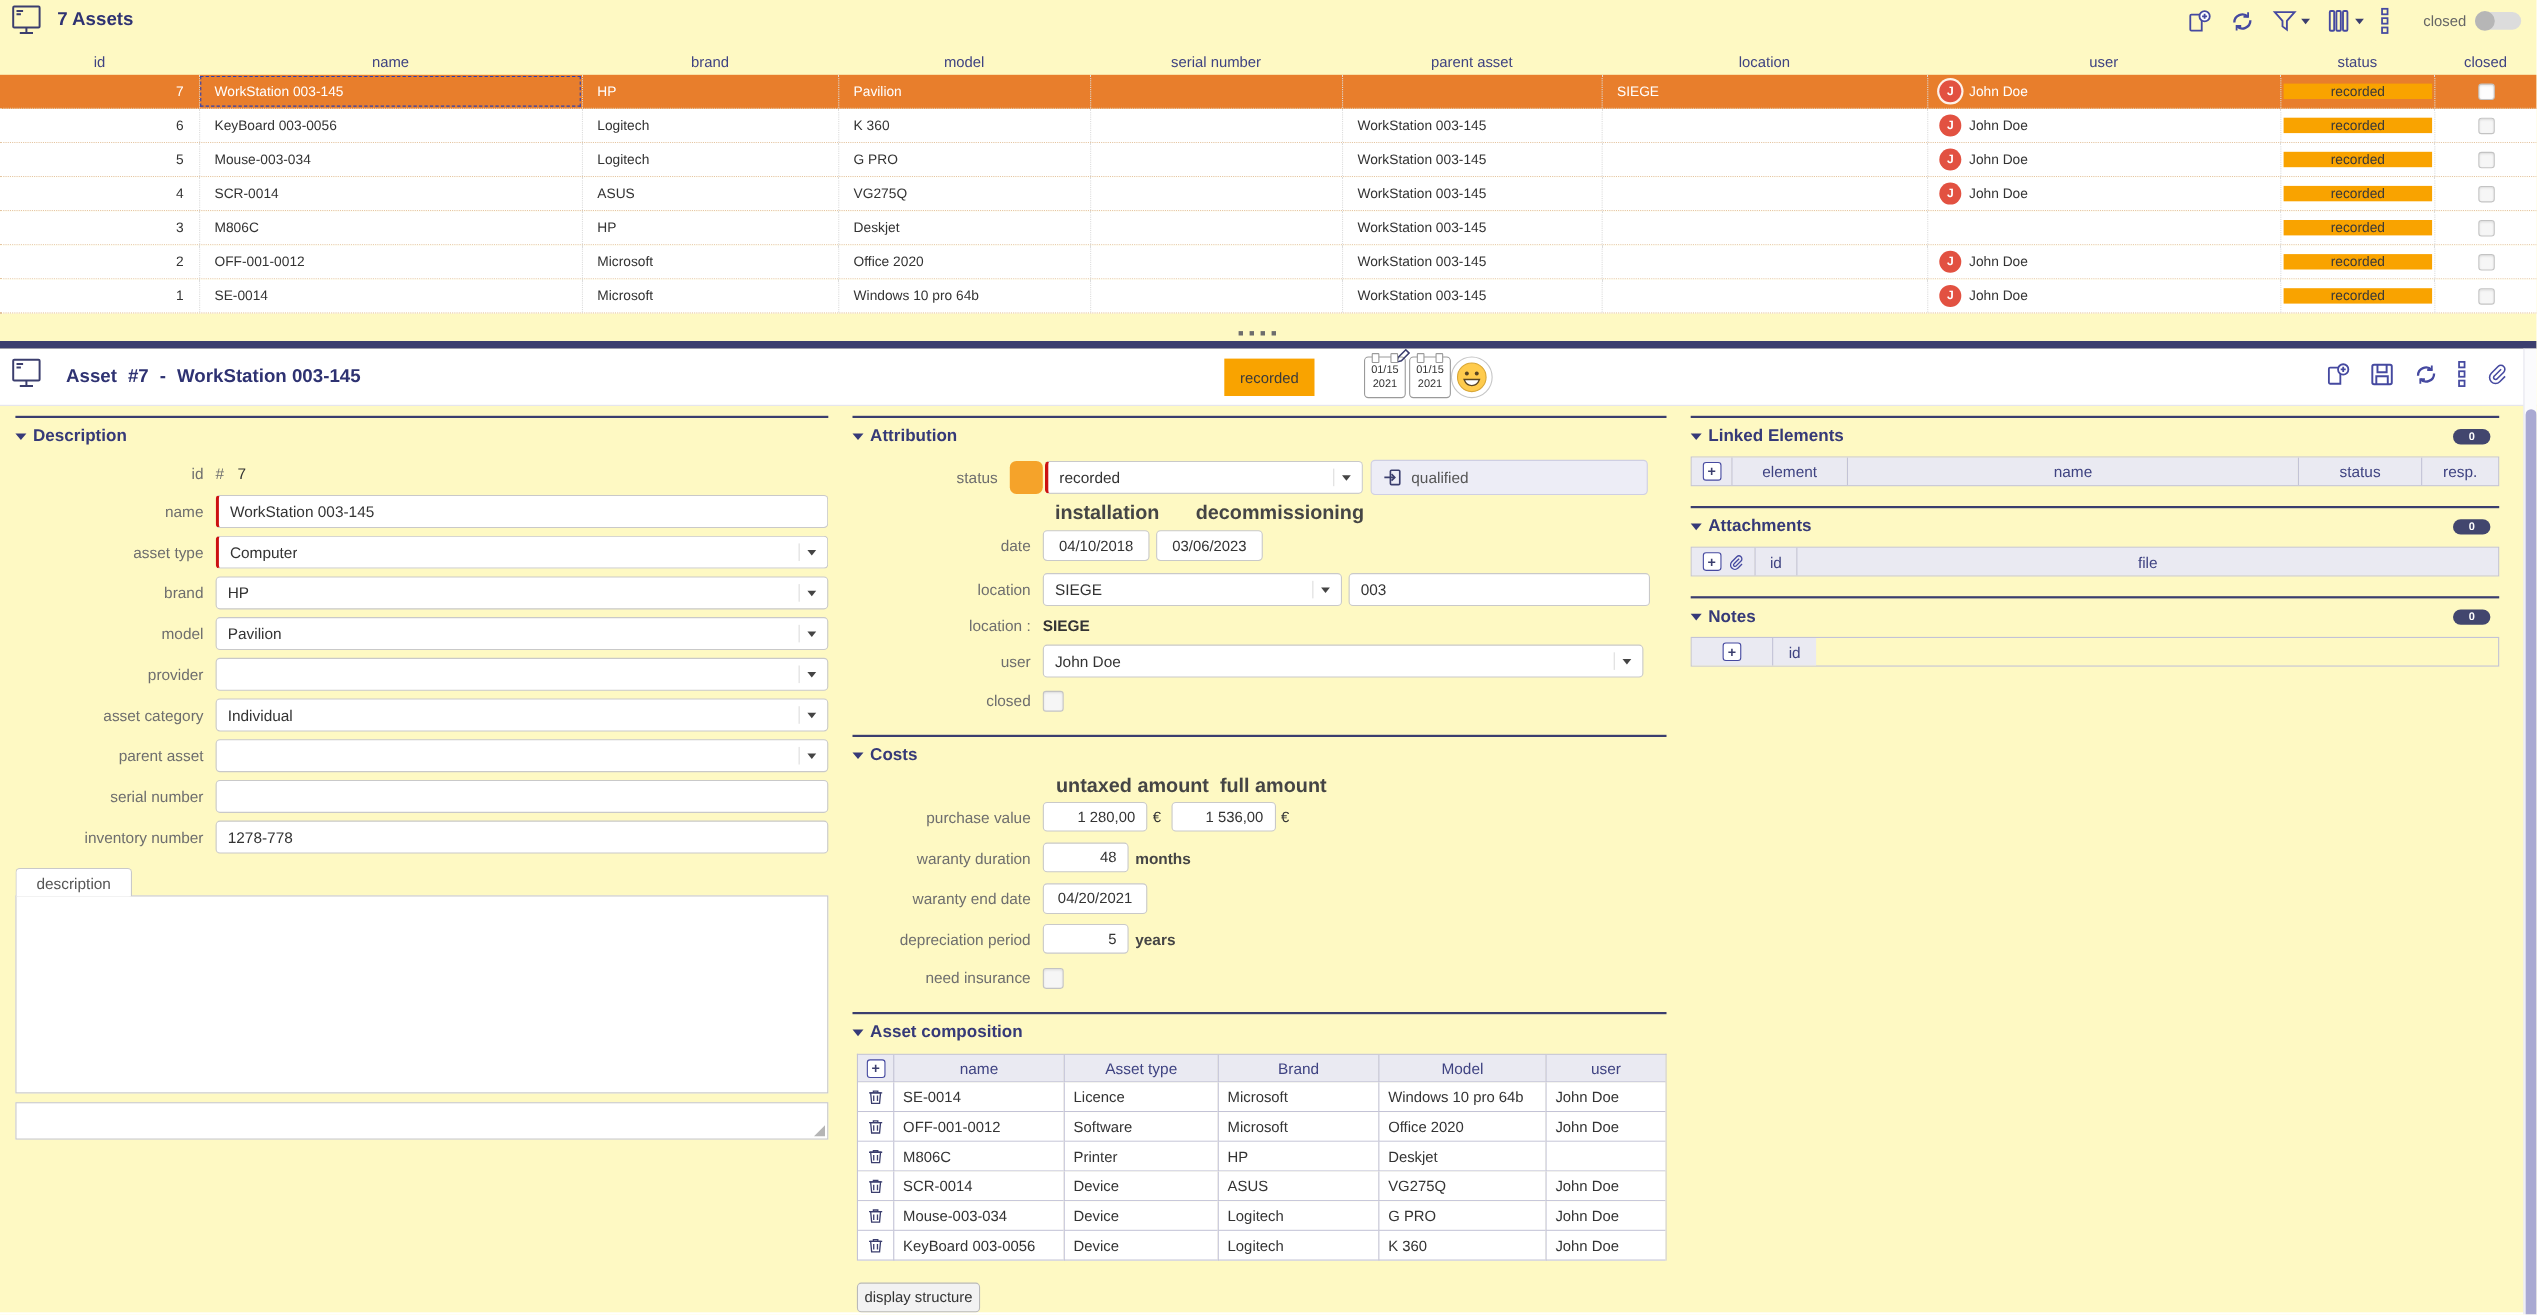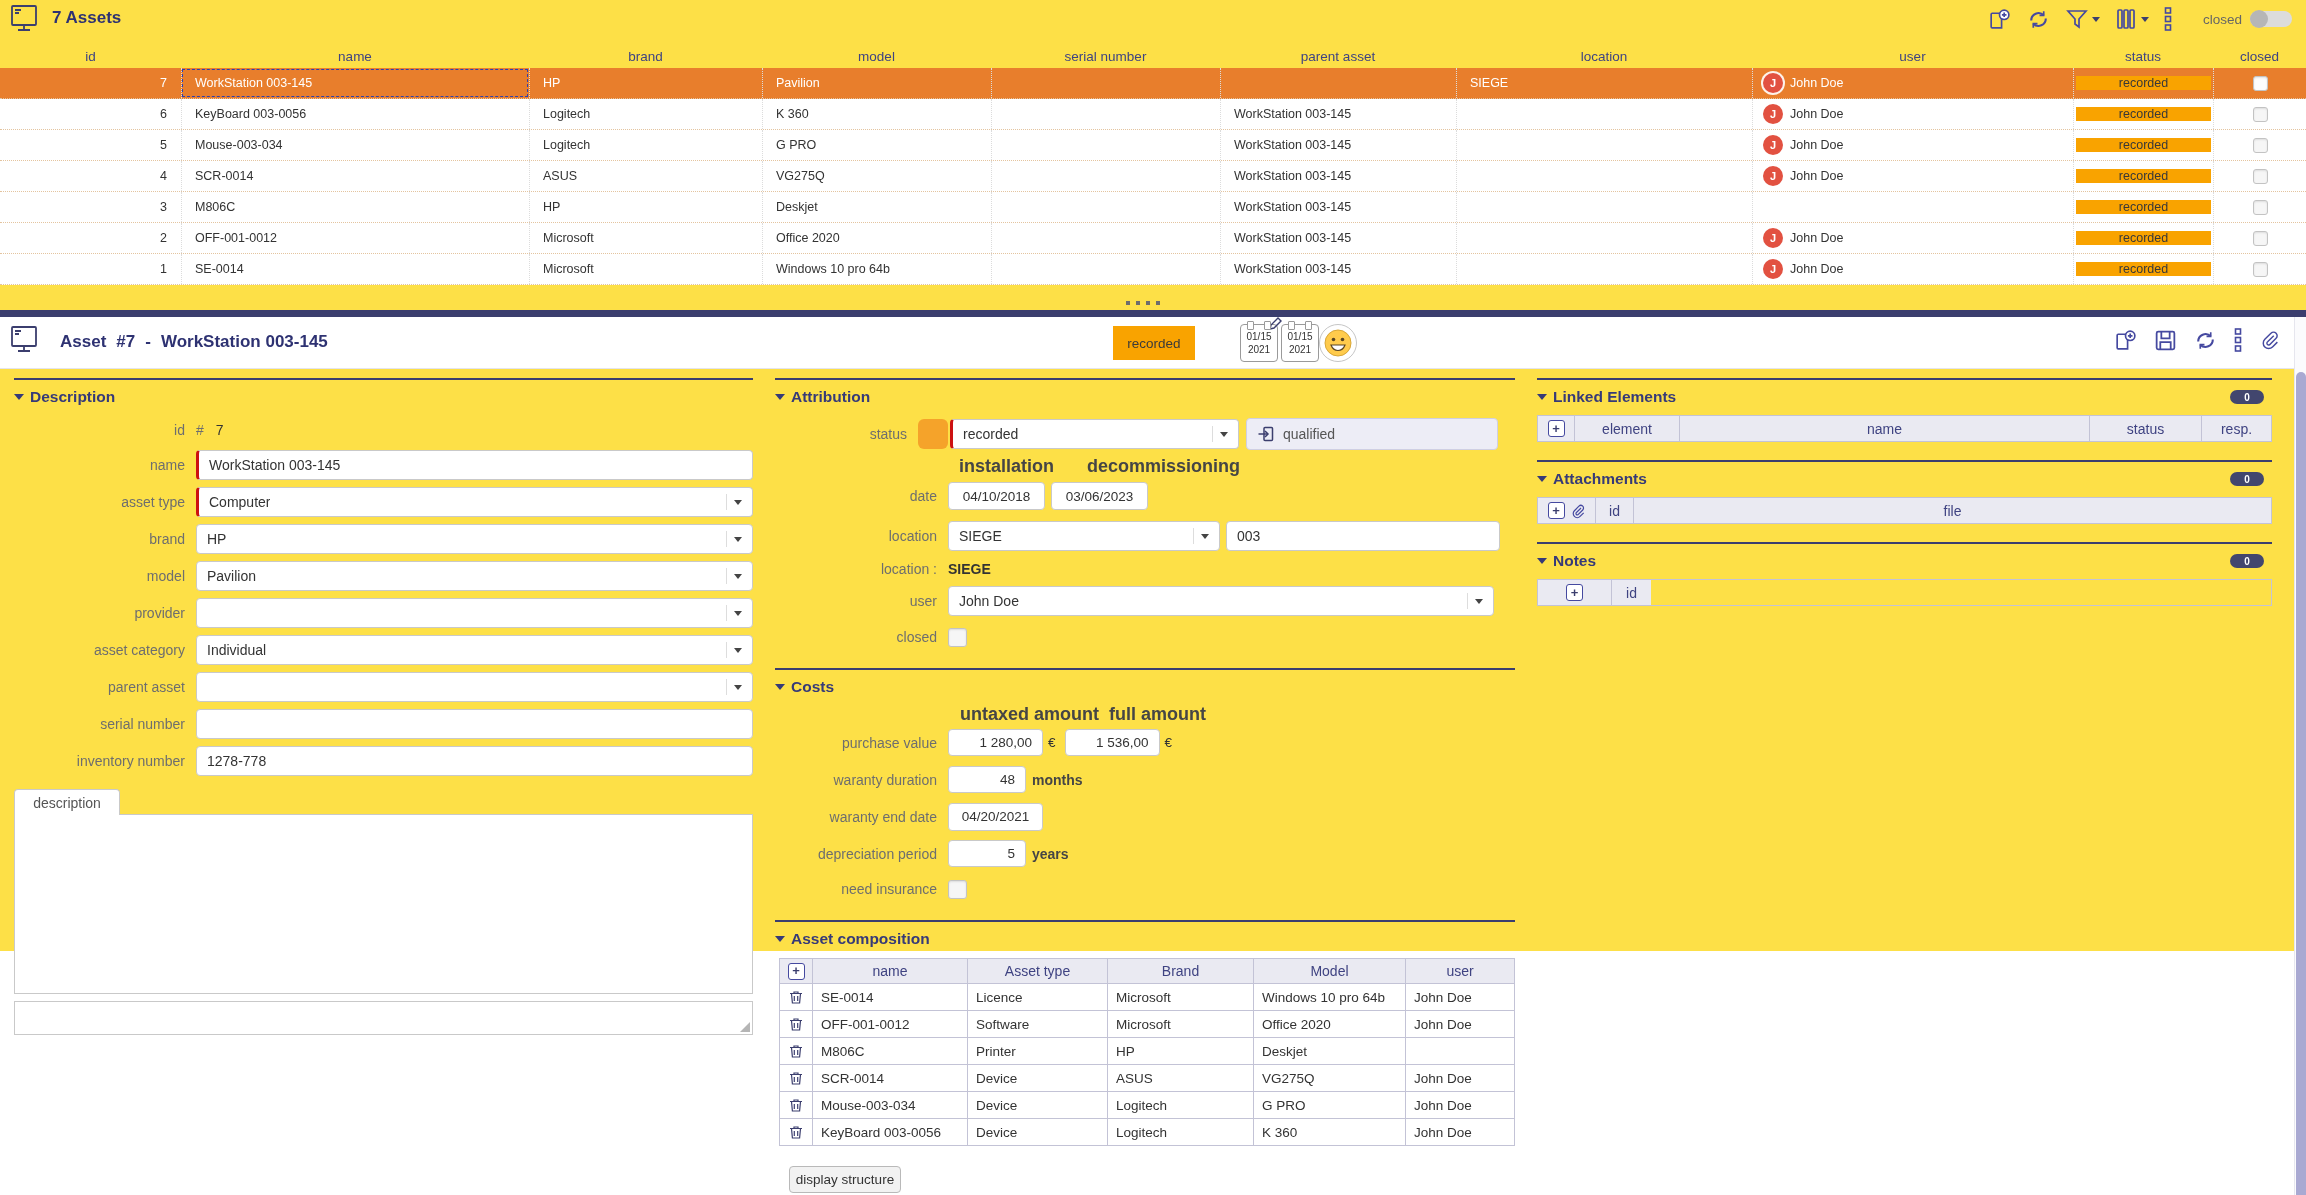--- a/index.html
+++ b/index.html
@@ -1,18 +1,18 @@
 <!DOCTYPE html>
 <html><head>
 <meta charset="utf-8">
 <style>
   * { box-sizing: border-box; margin: 0; padding: 0; }
   html,body { width:2306px; height:1195px; background:#fff; overflow:hidden;
               font-family:"Liberation Sans", sans-serif; }
-  .screen { position:relative; width:2306px; height:951px; background:#fde047; }
+  .screen { position:relative; width:2306px; height:1193px; background:#fef9c3; }
 
   
   .list-header { position:absolute; left:0; top:0; width:100%; height:34px; }
   .app-icon { position:absolute; left:10px; top:4px; }
   .list-title { position:absolute; left:52px; top:8px; font-size:17px; font-weight:700; color:#2e3272; }
   .list-tools { position:absolute; right:14px; top:6px; display:flex; align-items:center; gap:14px; }
   .tbtn { display:flex; align-items:center; gap:3px; background:none; border:none; cursor:pointer; padding:0; }
   .caret-sm { width:0; height:0; border-left:4px solid transparent; border-right:4px solid transparent; border-top:5px solid #3b3e6e; }
   .closed-wrap { display:flex; align-items:center; gap:8px; margin-left:16px; }
   .closed-lbl { font-size:13.5px; color:#666; }
@@ -134,21 +134,21 @@
   
   .ctable { margin-left:4px; margin-top:10px; width:736px; border:1px solid #c3c3d6; border-bottom:none; }
   .crow { display:grid; grid-template-columns:32px 155px 140px 146px 152px 109px; }
   .crow > div { border-bottom:1px solid #c3c3d6; border-left:1px solid #c3c3d6; display:flex; align-items:center;
                 font-size:13.5px; color:#333; padding:0 8px; height:27px; background:#fff; overflow:hidden; }
   .crow > div:first-child { border-left:none; justify-content:center; padding:0; }
   .crow.chead > div { background:#eaeaf2; color:#3f4382; font-size:14px; justify-content:center; height:25px; }
   .plus-btn { width:17px; height:17px; border:1px solid #4549a0; border-radius:3px; background:#fff; color:#3b3e6e;
               font-size:13px; line-height:14px; font-weight:700; cursor:pointer; display:flex; align-items:center; justify-content:center; }
   .icon-btn { background:none; border:none; cursor:pointer; padding:0; display:flex; align-items:center; }
-  .disp-btn { margin-left:14px; margin-top:20px; width:112px; height:27px; background:#f2f2f2; border:1px solid #b9b9b9;
+  .disp-btn { margin-left:4px; margin-top:20px; width:112px; height:27px; background:#f2f2f2; border:1px solid #b9b9b9;
               border-radius:4px; font-size:13.5px; color:#333; cursor:pointer; font-family:"Liberation Sans",sans-serif; }
 
   
   .mtable { margin-top:9px; width:735px; border:1px solid #c3c3d6; }
   .mrow { display:grid; }
   .mrow.le    { grid-template-columns:36px 105px 410px 112px 70px; }
   .mrow.att   { grid-template-columns:57px 38px 638px; }
   .mrow.note  { grid-template-columns:73px 40px 620px; }
   .mrow > div { background:#eaeaf2; border-left:1px solid #c3c3d6; height:25px; display:flex; align-items:center;
                 justify-content:center; font-size:14px; color:#3f4382; gap:5px; }

